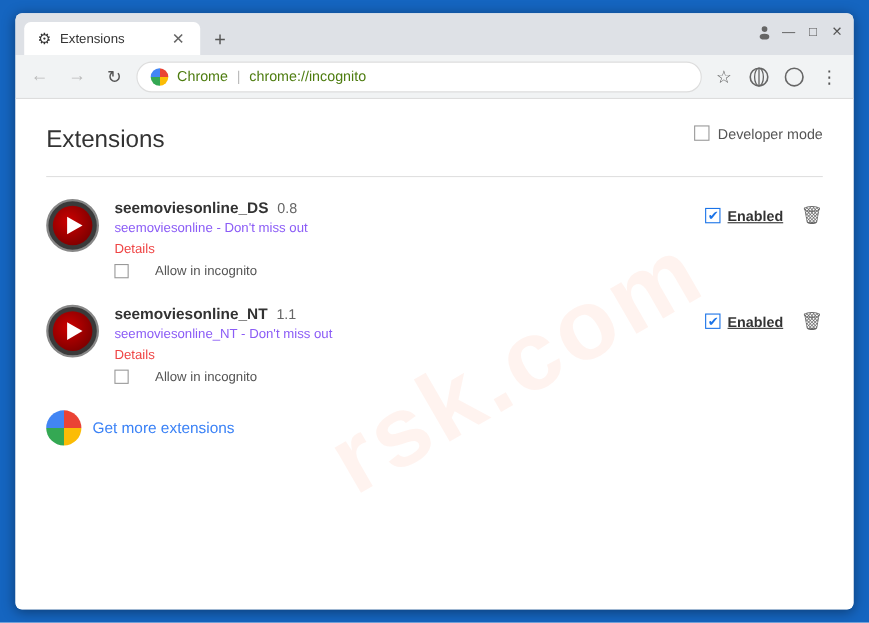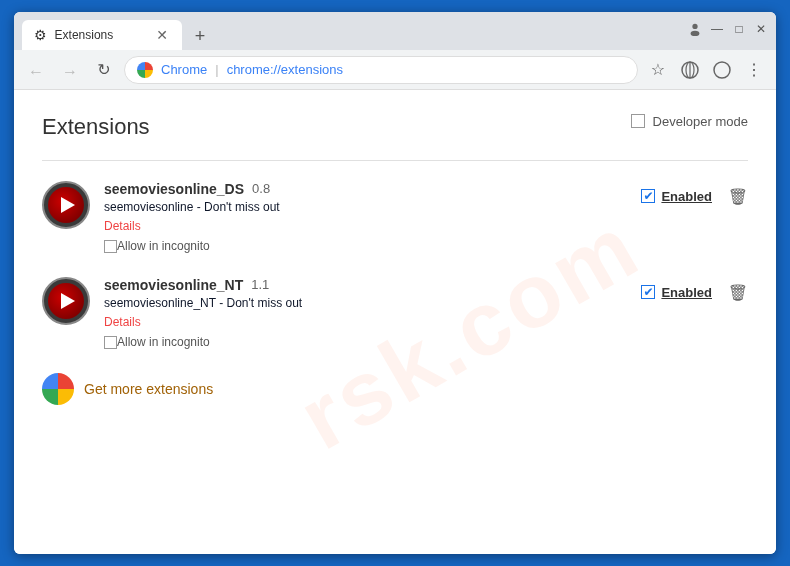--- a/index.html
+++ b/index.html
@@ -127,21 +127,21 @@
       font-size: 13px;
       color: #333;
     }
     .address-bar .chrome-logo {
       width: 16px;
       height: 16px;
       border-radius: 50%;
       background: conic-gradient(#ea4335 0deg 90deg, #fbbc05 90deg 180deg, #34a853 180deg 270deg, #4285f4 270deg 360deg);
       flex-shrink: 0;
     }
-    .address-text { font-size: 13px; color: #3b82f6; }
+    .address-text { font-size: 13px; color: #4d7c0f; }
     .nav-right {
       display: flex;
       align-items: center;
       gap: 4px;
     }
     .nav-icon-btn {
       width: 28px;
       height: 28px;
       display: flex;
       align-items: center;
@@ -226,49 +226,50 @@
       border-style: solid;
       border-width: 8px 0 8px 14px;
       border-color: transparent transparent transparent #fff;
       margin-left: 3px;
     }
     .ext-info {
       flex: 1;
     }
     .ext-name-row {
       display: flex;
+      align-items: center;
       gap: 8px;
       margin-bottom: 3px;
     }
     .ext-name {
       font-size: 14px;
       font-weight: 600;
       color: #333;
     }
     .ext-version {
       font-size: 13px;
       color: #666;
     }
     .ext-desc {
       font-size: 12px;
-      color: #0f172a;
+      color: #8b5cf6;
       margin-bottom: 5px;
     }
     .ext-details-link {
       font-size: 12px;
       color: #ef4444;
       text-decoration: none;
       cursor: pointer;
       display: block;
       margin-bottom: 6px;
     }
     .ext-incognito-row {
       display: flex;
       align-items: center;
-      gap: 0;
+      gap: 24px;
     }
     .incognito-checkbox {
       width: 13px;
       height: 13px;
       border: 1px solid #999;
       background: #fff;
       display: inline-block;
       flex-shrink: 0;
     }
     .incognito-label {
@@ -327,21 +328,21 @@
     }
     .webstore-icon {
       width: 32px;
       height: 32px;
       background: conic-gradient(#ea4335 0deg 90deg, #fbbc05 90deg 180deg, #34a853 180deg 270deg, #4285f4 270deg 360deg);
       border-radius: 50%;
       flex-shrink: 0;
     }
     .get-more-link {
       font-size: 14px;
-      color: #a16207;
+      color: #3b82f6;
       text-decoration: none;
       cursor: pointer;
     }
     
     .watermark {
       position: absolute;
       top: 50%;
       left: 50%;
       transform: translate(-30%, -40%) rotate(-30deg);
       font-size: 90px;
@@ -379,21 +380,21 @@
   </div>
 
   <div class="nav-bar">
     <div class="nav-btn disabled">←</div>
     <div class="nav-btn disabled">→</div>
     <div class="nav-btn">↻</div>
     <div class="address-bar">
       <div class="chrome-logo"></div>
       <span class="address-text">Chrome</span>
       <span style="color:#bbb;">|</span>
-      <span class="address-text">chrome://extensions</span>
+      <span class="address-text">chrome://incognito</span>
     </div>
     <div class="nav-right">
       <div class="nav-icon-btn">☆</div>
       <div class="nav-icon-btn">
         <svg width="18" height="18" viewBox="0 0 18 18">
             <circle cx="9" cy="9" r="8" fill="none" stroke="#666" stroke-width="1.5"></circle>
             <line x1="9" y1="1" x2="9" y2="17" stroke="#666" stroke-width="1.2"></line>
             <ellipse cx="9" cy="9" rx="4" ry="8" fill="none" stroke="#666" stroke-width="1.2"></ellipse>
           </svg>
       </div>

